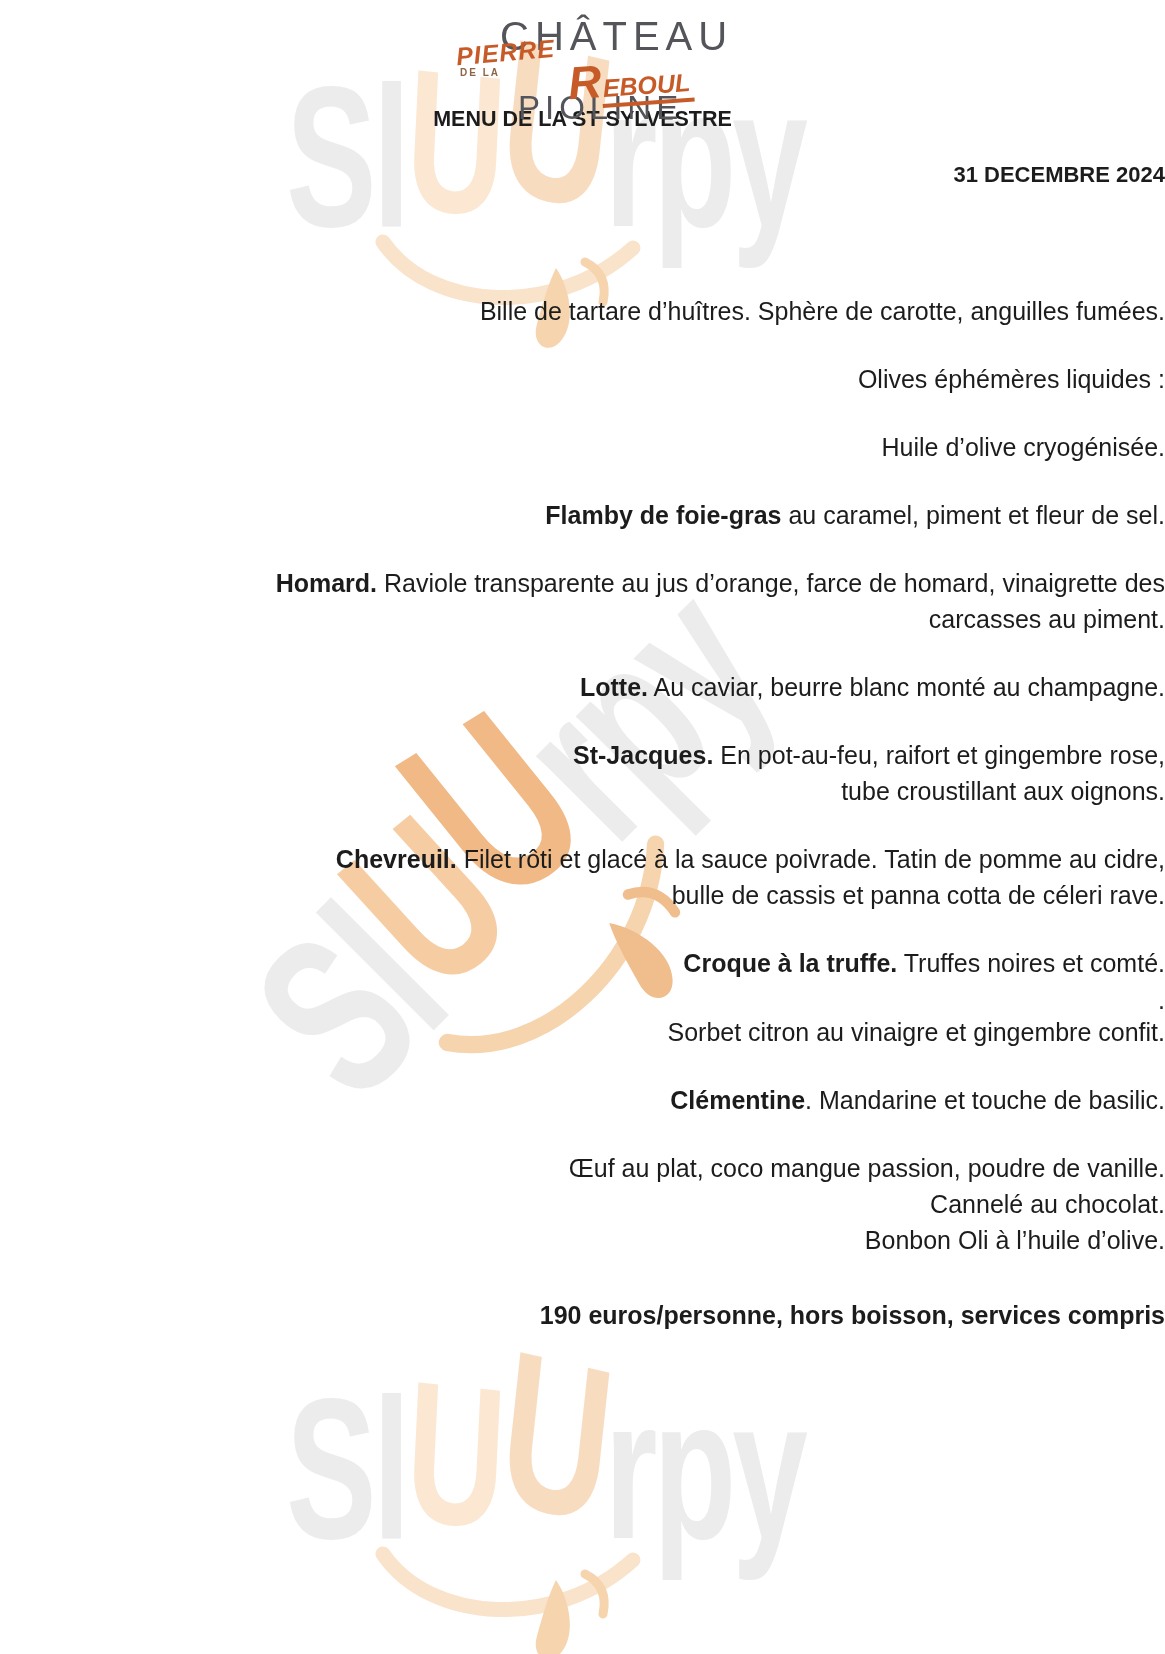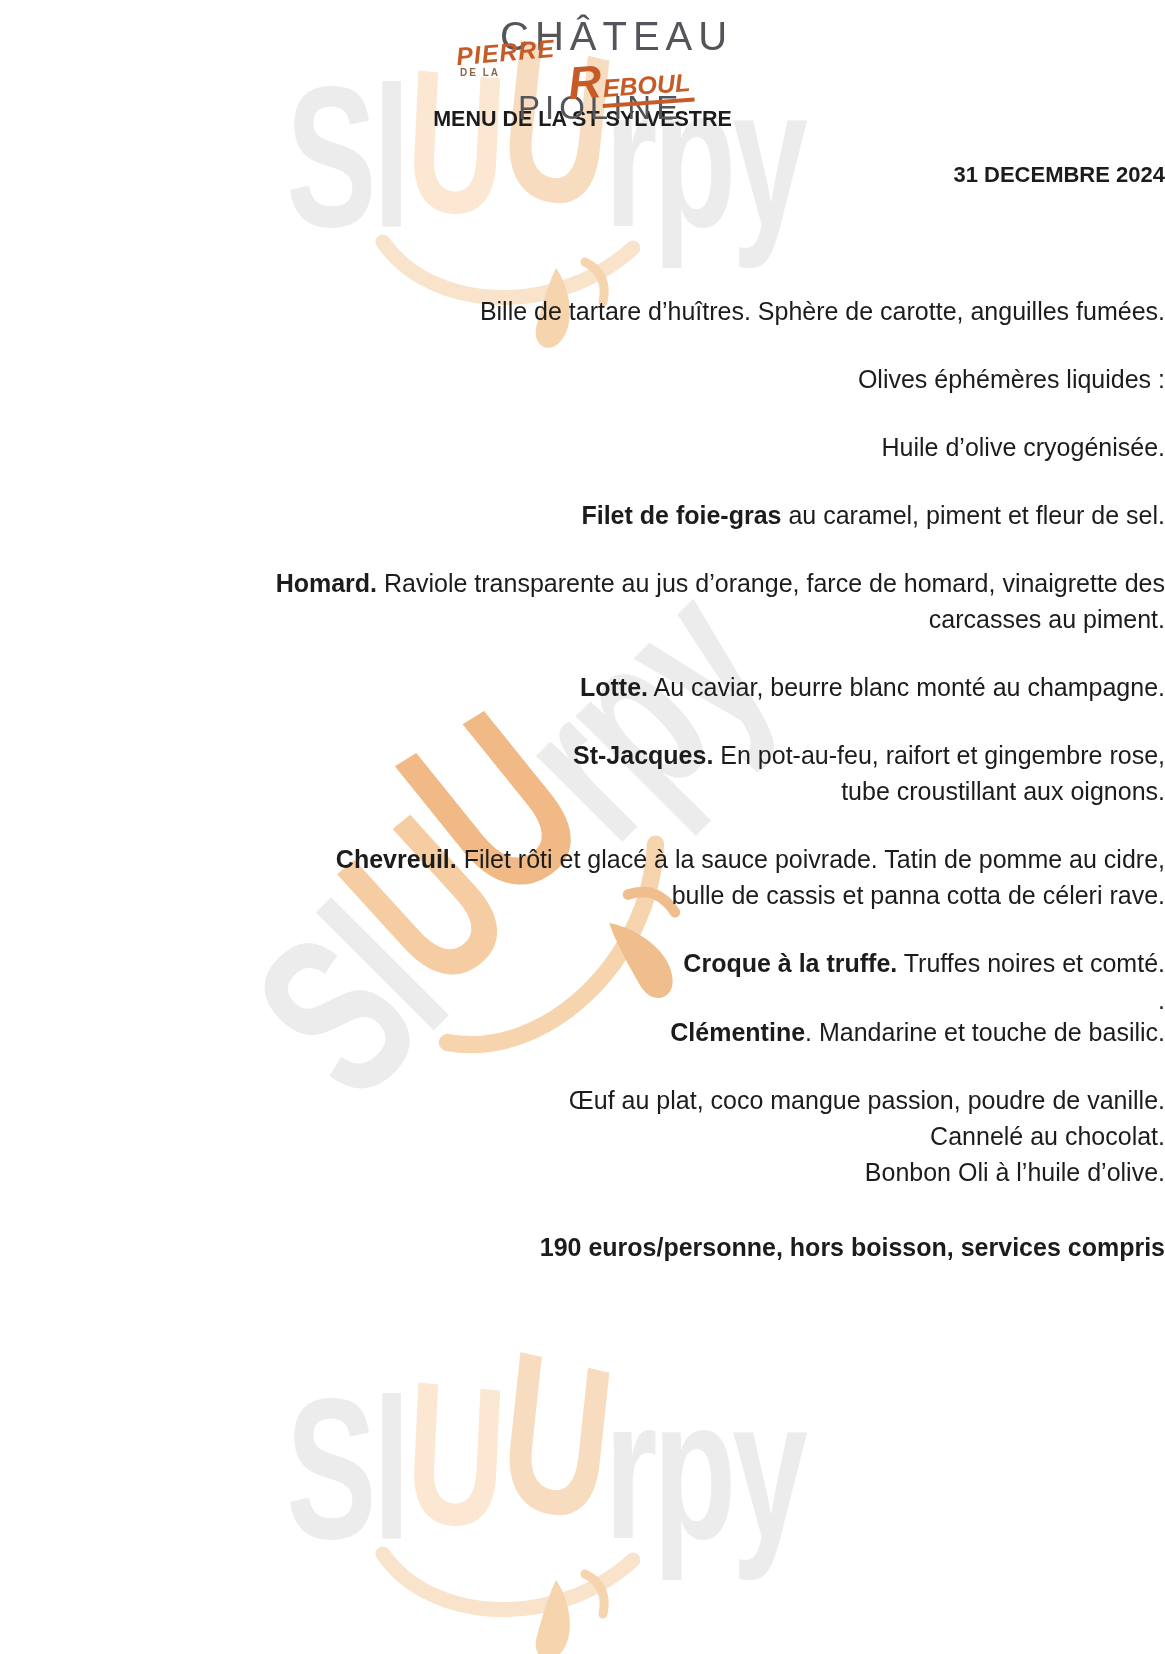--- a/index.html
+++ b/index.html
@@ -97,34 +97,35 @@
   <div class="date">31 DECEMBRE 2024</div>
 
   <div class="menu-text">
 
     <p><span>Bille de tartare d’huîtres. Sphère de carotte, anguilles fumées.</span></p>
 
     <p><span>Olives éphémères liquides :</span></p>
 
     <p><span>Huile d’olive cryogénisée.</span></p>
 
-    <p><strong>Filet de foie-gras</strong><span> au caramel, piment et fleur de sel.</span></p>
+    <p><strong>Flamby de foie-gras</strong><span> au caramel, piment et fleur de sel.</span></p>
 
     <p><strong>Homard.</strong><span> Raviole transparente au jus d’orange, farce de homard, vinaigrette des</span><br><span>carcasses au piment.</span></p>
 
     <p><strong>Lotte.</strong><span> Au caviar, beurre blanc monté au champagne.</span></p>
 
     <p><strong>St-Jacques.</strong><span> En pot-au-feu, raifort et gingembre rose,</span><br><span>tube croustillant aux oignons.</span></p>
 
     <p><strong>Chevreuil.</strong><span> Filet rôti et glacé à la sauce poivrade. Tatin de pomme au cidre,</span><br><span>bulle de cassis et panna cotta de céleri rave.</span></p>
 
     <p><strong>Croque à la truffe.</strong><span> Truffes noires et comté.</span></p>
 
     <p class="dot"><span>.</span></p>
 
+    <p><span>Sorbet citron au vinaigre et gingembre confit.</span></p>
 
     <p><strong>Clémentine</strong><span>. Mandarine et touche de basilic.</span></p>
 
     <p><span>Œuf au plat, coco mangue passion, poudre de vanille.</span><br><span>Cannelé au chocolat.</span><br><span>Bonbon Oli à l’huile d’olive.</span></p>
 
     <p class="price">190 euros/personne, hors boisson, services compris</p>
 
   </div>
 
 </div>

